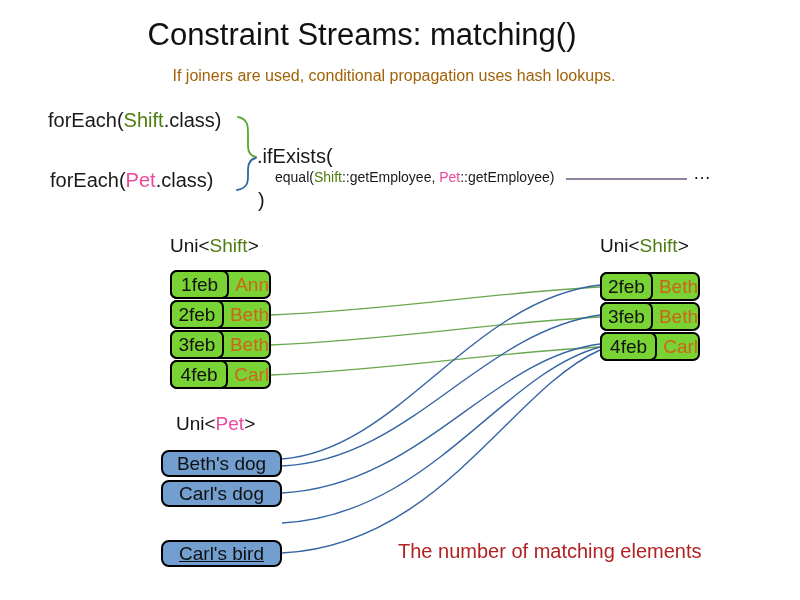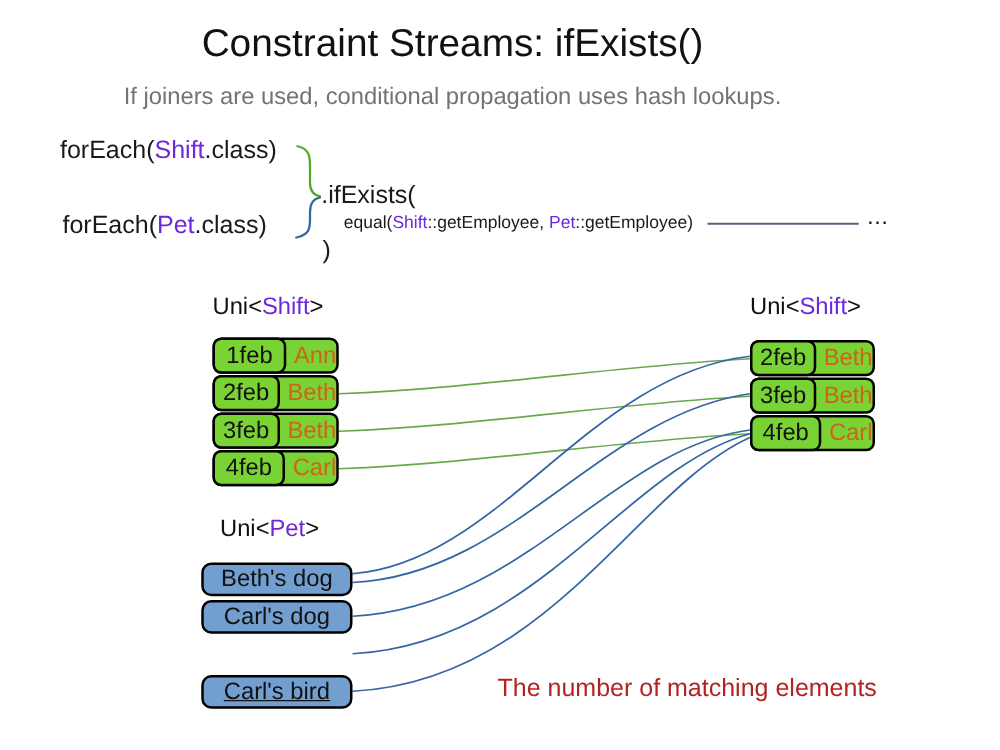--- a/index.html
+++ b/index.html
@@ -2,25 +2,25 @@
 <html><head>
 <meta charset="utf-8">
 <style>
   html,body{margin:0;padding:0;background:#fff;}
   #canvas{
     position:relative;width:800px;height:600px;background:#ffffff;overflow:hidden;
     font-family:"Liberation Sans",sans-serif;color:#1a1a1a;
   }
   .abs{position:absolute;}
   #title{left:0;top:17px;width:724px;text-align:center;font-size:31px;color:#111;}
-  #subtitle{left:0;top:67px;width:724px;text-align:center;font-size:19px;color:#737373;}
+  #subtitle{left:0;top:67px;width:724px;text-align:center;font-size:16px;color:#a16207;padding-left:32px;}
   .codeline{font-size:20px;white-space:pre;}
   .joinerline{font-size:14px;white-space:pre;}
-  .green{color:#6d28d9;}
-  .blue{color:#6d28d9;}
+  .green{color:#4d7c0f;}
+  .blue{color:#ec4899;}
   .stream-label{font-size:19px;color:#111;white-space:pre;}
   .srow{
     left:170px;width:101px;height:29px;box-sizing:border-box;
     background:#79D335;border:2px solid #000;border-radius:7px;
     display:flex;align-items:center;
   }
   .srow.right{left:600px;width:100px;}
   .sdate{
     box-sizing:border-box;width:67px;height:29px;margin:-2px 0 -2px -2px;
     border:2px solid #000;border-radius:7px;background:#79D335;
@@ -56,21 +56,21 @@
     <path class="match-line" d="M 271,315 C 390,310 490,293 600,287"></path>
     <path class="match-line" d="M 271,345 C 390,340 490,323 600,317"></path>
     <path class="match-line" d="M 271,375 C 390,370 490,353 600,347"></path>
     <path class="exists-line" d="M 282,459 C 400,450 470,300 600,285"></path>
     <path class="exists-line" d="M 282,466 C 410,460 480,332 600,315"></path>
     <path class="exists-line" d="M 282,493 C 420,486 490,358 600,344"></path>
     <path class="exists-line" d="M 282,523 C 430,515 500,374 600,347"></path>
     <path class="exists-line" d="M 282,553 C 440,545 510,390 600,350"></path>
   </svg>
 
-  <div id="title" class="abs">Constraint Streams: ifExists()</div>
+  <div id="title" class="abs">Constraint Streams: matching()</div>
   <div id="subtitle" class="abs">If joiners are used, conditional propagation uses hash lookups.</div>
 
   <div class="abs codeline" style="left:48px;top:109px;"><span>forEach(</span><span class="green">Shift</span><span>.class)</span></div>
 
   <div class="abs codeline" style="left:50px;top:169px;"><span>forEach(</span><span class="blue">Pet</span><span>.class)</span></div>
 
   <div class="abs codeline" style="left:257px;top:145px;">.ifExists(</div>
 
   <div class="abs joinerline" style="left:275px;top:169px;"><span>equal(</span><span class="green">Shift</span><span>::getEmployee, </span><span class="blue">Pet</span><span>::getEmployee)</span></div>
 

